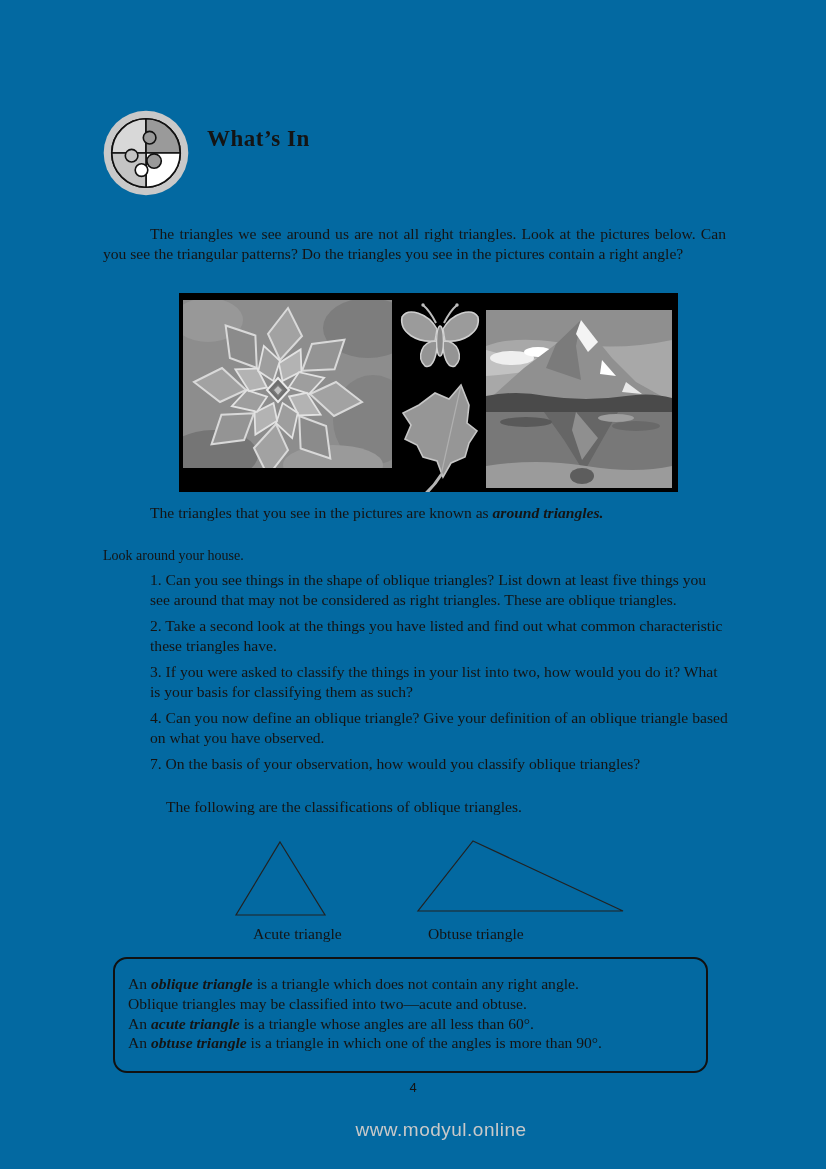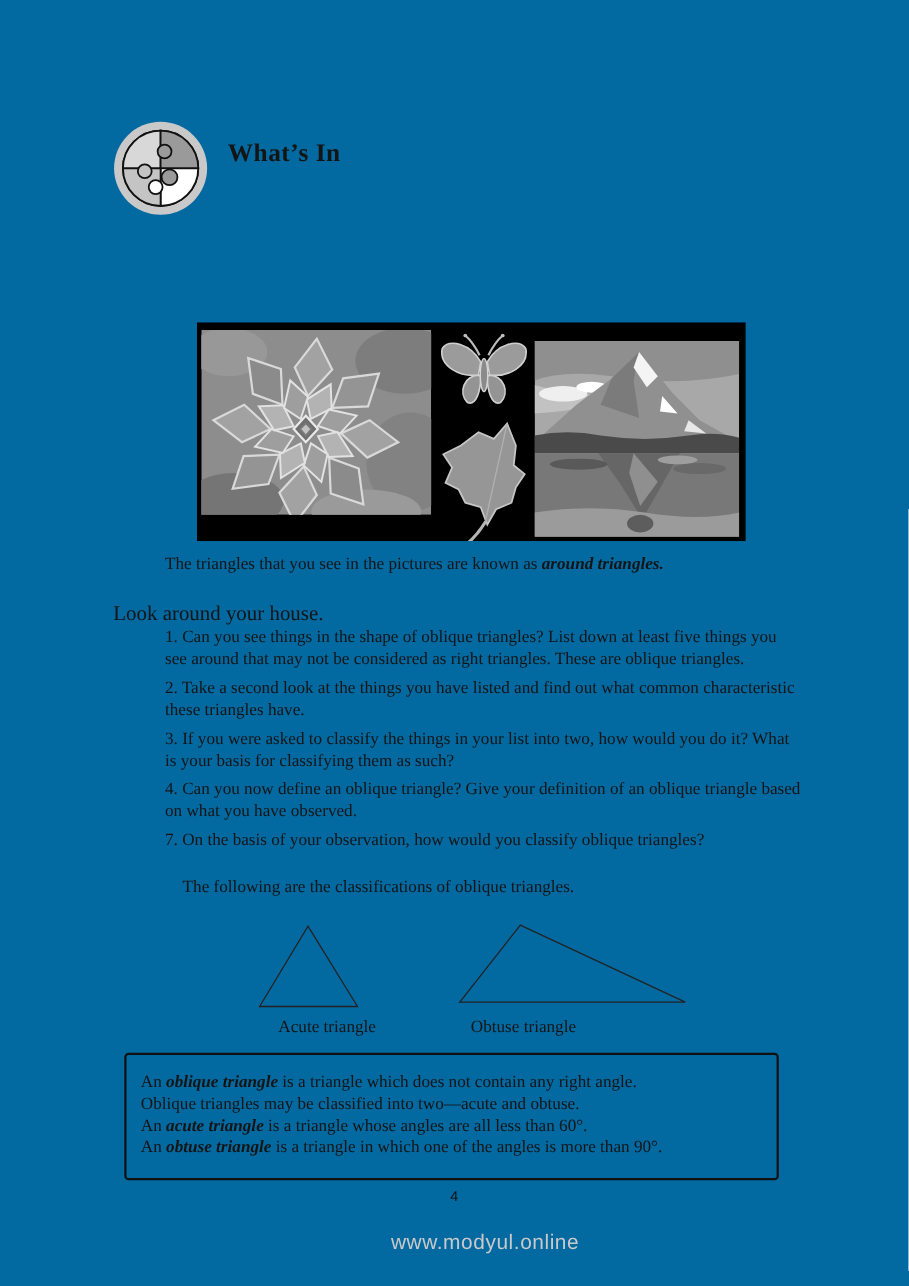--- a/index.html
+++ b/index.html
@@ -11,31 +11,31 @@
   .title{
     left:207px;top:126px;font-size:23px;font-weight:bold;letter-spacing:.5px;
   }
   .intro{
     left:103px;top:224px;width:623px;font-size:15.6px;line-height:19.8px;
     text-align:justify;text-indent:47px;
   }
   .strip{left:179px;top:293px;width:499px;height:199px;display:block;}
   .caption{left:150px;top:504px;font-size:15.6px;}
   .bi{font-weight:bold;font-style:italic;}
-  .lead{left:103px;top:548px;font-size:19px;}
+  .lead{left:103px;top:548px;font-size:14px;}
   .list{left:150px;top:570px;width:579px;font-size:15.6px;line-height:20px;}
   .list .item{margin-bottom:6px;text-align:left;}
   .closing{left:150px;top:798px;font-size:15.6px;margin-left:16px;}
   .figure{left:230px;top:836px;width:400px;height:82px;display:block;}
   .tri-label{font-size:15.6px;}
   .acute-label{left:253px;top:925px;}
   .obtuse-label{left:428px;top:925px;}
   .defbox{
     left:113px;top:957px;width:565px;height:97px;
-    border:2.5px solid #111;border-radius:4px;
+    border:2.5px solid #111;border-radius:14px;
     padding:15px 13px 0 13px;font-size:15.6px;line-height:19.8px;
   }
   .pagenum{left:0;top:1080px;width:100%;text-align:center;
     font-family:"Liberation Sans",sans-serif;font-size:13px;}
   .watermark{left:0;top:1119px;width:100%;text-align:center;
     font-family:"Liberation Sans",sans-serif;font-size:19px;color:#c9c9c9;letter-spacing:.5px;margin-left:28px;}
   .logo{left:101px;top:108px;width:90px;height:90px;display:block;}
   svg{display:block;}
 </style>
 </head>
@@ -51,20 +51,21 @@
     <path d="M0,0 L38,0 A38,38 0 0 1 0,38 Z" fill="#ffffff" stroke="#111" stroke-width="1.8"></path>
     <path d="M0,0 L0,38 A38,38 0 0 1 -38,0 Z" fill="#c4c4c4" stroke="#111" stroke-width="1.8"></path>
     <circle cx="-16" cy="3" r="7" fill="#c4c4c4" stroke="#111" stroke-width="1.8"></circle>
     <circle cx="4" cy="-17" r="7" fill="#9a9a9a" stroke="#111" stroke-width="1.8"></circle>
     <circle cx="9" cy="9" r="8" fill="#9a9a9a" stroke="#111" stroke-width="1.8"></circle>
     <circle cx="-5" cy="19" r="7" fill="#ffffff" stroke="#111" stroke-width="1.8"></circle>
   </svg>
 
   <div class="abs title">What’s In</div>
 
+  <div class="abs intro">The triangles we see around us are not all right triangles. Look at the pictures below. Can you see the triangular patterns? Do the triangles you see in the pictures contain a right angle?</div>
 
   <svg class="abs strip" viewBox="0 0 499 199" aria-hidden="true">
     <rect x="0" y="0" width="499" height="199" fill="#000000"></rect>
 
     <svg x="4" y="7" width="209" height="168">
       <rect width="209" height="168" fill="#8d8d8d"></rect>
       <ellipse cx="185" cy="28" rx="45" ry="30" fill="#7d7d7d"></ellipse>
       <ellipse cx="190" cy="120" rx="40" ry="45" fill="#828282"></ellipse>
       <ellipse cx="30" cy="155" rx="45" ry="25" fill="#757575"></ellipse>
       <ellipse cx="150" cy="165" rx="50" ry="20" fill="#9a9a9a"></ellipse>

